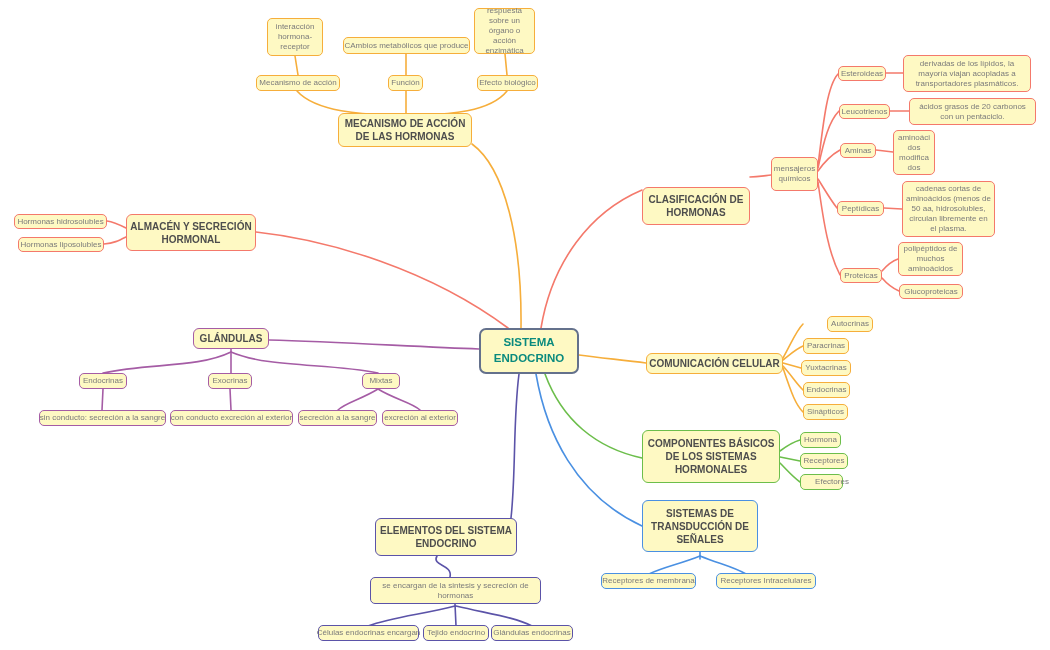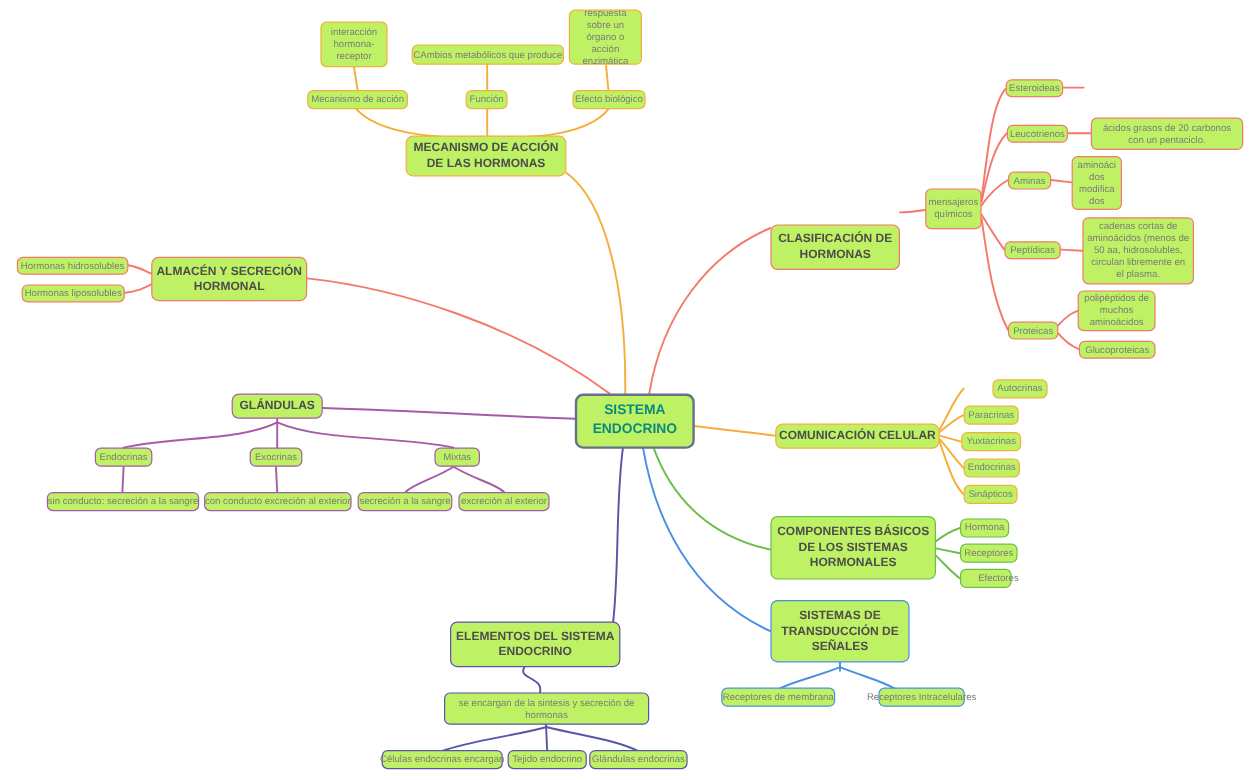--- a/index.html
+++ b/index.html
@@ -8,21 +8,21 @@
   body {
     width:1050px; height:650px; overflow:hidden;
     font-family:"Liberation Sans", sans-serif;
   }
   .canvas { position:relative; width:1050px; height:650px; background:#fff; }
   svg.links { position:absolute; left:0; top:0; width:1050px; height:650px; }
   path.ln { fill:none; stroke-width:1.6; stroke-linecap:round; }
 
   .node {
     position:absolute; display:flex; align-items:center; justify-content:center;
-    text-align:center; background:#bef264;
+    text-align:center; background:#fef9c3;
     border:1.4px solid #bbb; border-radius:5px;
     font-size:8px; color:#7b7b7b; line-height:1.25; padding:1px 3px;
   }
   .nw  { white-space:nowrap; }
   .brk { overflow-wrap:anywhere; }
   .hdr {
     font-weight:700; font-size:10px; color:#4d4d4d;
     border-width:1.8px; border-radius:6px; line-height:1.3;
   }
   .center {
@@ -109,20 +109,21 @@
   <div class="node amber nw" style="left:343px;top:37px;width:127px;height:17px;">CAmbios metabólicos que produce</div>
   <div class="node amber" style="left:474px;top:8px;width:61px;height:46px;">respuesta sobre un órgano o acción enzimática</div>
   <div class="node amber nw" style="left:256px;top:75px;width:84px;height:16px;">Mecanismo de acción</div>
   <div class="node amber nw" style="left:388px;top:75px;width:35px;height:16px;">Función</div>
   <div class="node amber nw" style="left:477px;top:75px;width:61px;height:16px;">Efecto biológico</div>
   <div class="node amber hdr" style="left:338px;top:113px;width:134px;height:34px;">MECANISMO DE ACCIÓN DE LAS HORMONAS</div>
 
   <div class="node salmon hdr" style="left:642px;top:158px;width:108px;height:38px;margin-top:29px;">CLASIFICACIÓN DE HORMONAS</div>
   <div class="node salmon" style="left:771px;top:157px;width:47px;height:34px;">mensajeros químicos</div>
   <div class="node salmon nw" style="left:838px;top:66px;width:48px;height:15px;">Esteroideas</div>
+  <div class="node salmon" style="left:903px;top:55px;width:128px;height:37px;">derivadas de los lípidos, la mayoría viajan acopladas a transportadores plasmáticos.</div>
   <div class="node salmon nw" style="left:839px;top:104px;width:51px;height:15px;">Leucotrienos</div>
   <div class="node salmon" style="left:909px;top:98px;width:127px;height:27px;">ácidos grasos de 20 carbonos con un pentaciclo.</div>
   <div class="node salmon nw" style="left:840px;top:143px;width:36px;height:15px;">Aminas</div>
   <div class="node salmon brk" style="left:893px;top:130px;width:42px;height:45px;">aminoácidos modificados</div>
   <div class="node salmon nw" style="left:837px;top:201px;width:47px;height:15px;">Peptídicas</div>
   <div class="node salmon" style="left:902px;top:181px;width:93px;height:56px;">cadenas cortas de aminoácidos (menos de 50 aa, hidrosolubles, circulan libremente en el plasma.</div>
   <div class="node salmon nw" style="left:840px;top:268px;width:42px;height:15px;">Proteicas</div>
   <div class="node salmon" style="left:898px;top:242px;width:65px;height:34px;">polipéptidos de muchos aminoácidos</div>
   <div class="node salmon nw" style="left:899px;top:284px;width:64px;height:15px;">Glucoproteicas</div>
 
@@ -146,21 +147,21 @@
   <div class="node amber nw" style="left:803px;top:382px;width:47px;height:16px;">Endocrinas</div>
   <div class="node amber nw" style="left:803px;top:404px;width:45px;height:16px;">Sinápticos</div>
 
   <div class="node green hdr" style="left:642px;top:430px;width:138px;height:53px;">COMPONENTES BÁSICOS DE LOS SISTEMAS HORMONALES</div>
   <div class="node green nw" style="left:800px;top:432px;width:41px;height:16px;">Hormona</div>
   <div class="node green nw" style="left:800px;top:453px;width:48px;height:16px;">Receptores</div>
   <div class="node green nw" style="left:800px;top:474px;width:43px;height:16px;padding-left:24px;">Efectores</div>
 
   <div class="node blue hdr" style="left:642px;top:500px;width:116px;height:52px;">SISTEMAS DE TRANSDUCCIÓN DE SEÑALES</div>
   <div class="node blue nw" style="left:601px;top:573px;width:95px;height:16px;">Receptores de membrana</div>
-  <div class="node blue nw" style="left:732px;top:573px;width:72px;height:16px;">Receptores Intracelulares</div>
+  <div class="node blue nw" style="left:716px;top:573px;width:100px;height:16px;">Receptores Intracelulares</div>
 
   <div class="node indigo hdr" style="left:375px;top:518px;width:142px;height:38px;">ELEMENTOS DEL SISTEMA ENDOCRINO</div>
   <div class="node indigo" style="left:370px;top:577px;width:171px;height:27px;">se encargan de la sintesis y secreción de hormonas</div>
   <div class="node indigo nw" style="left:318px;top:625px;width:101px;height:16px;">Células endocrinas encargan</div>
   <div class="node indigo nw" style="left:423px;top:625px;width:66px;height:16px;">Tejido endocrino</div>
   <div class="node indigo nw" style="left:491px;top:625px;width:82px;height:16px;">Glándulas endocrinas</div>
 
 </div>
 
 </body></html>

